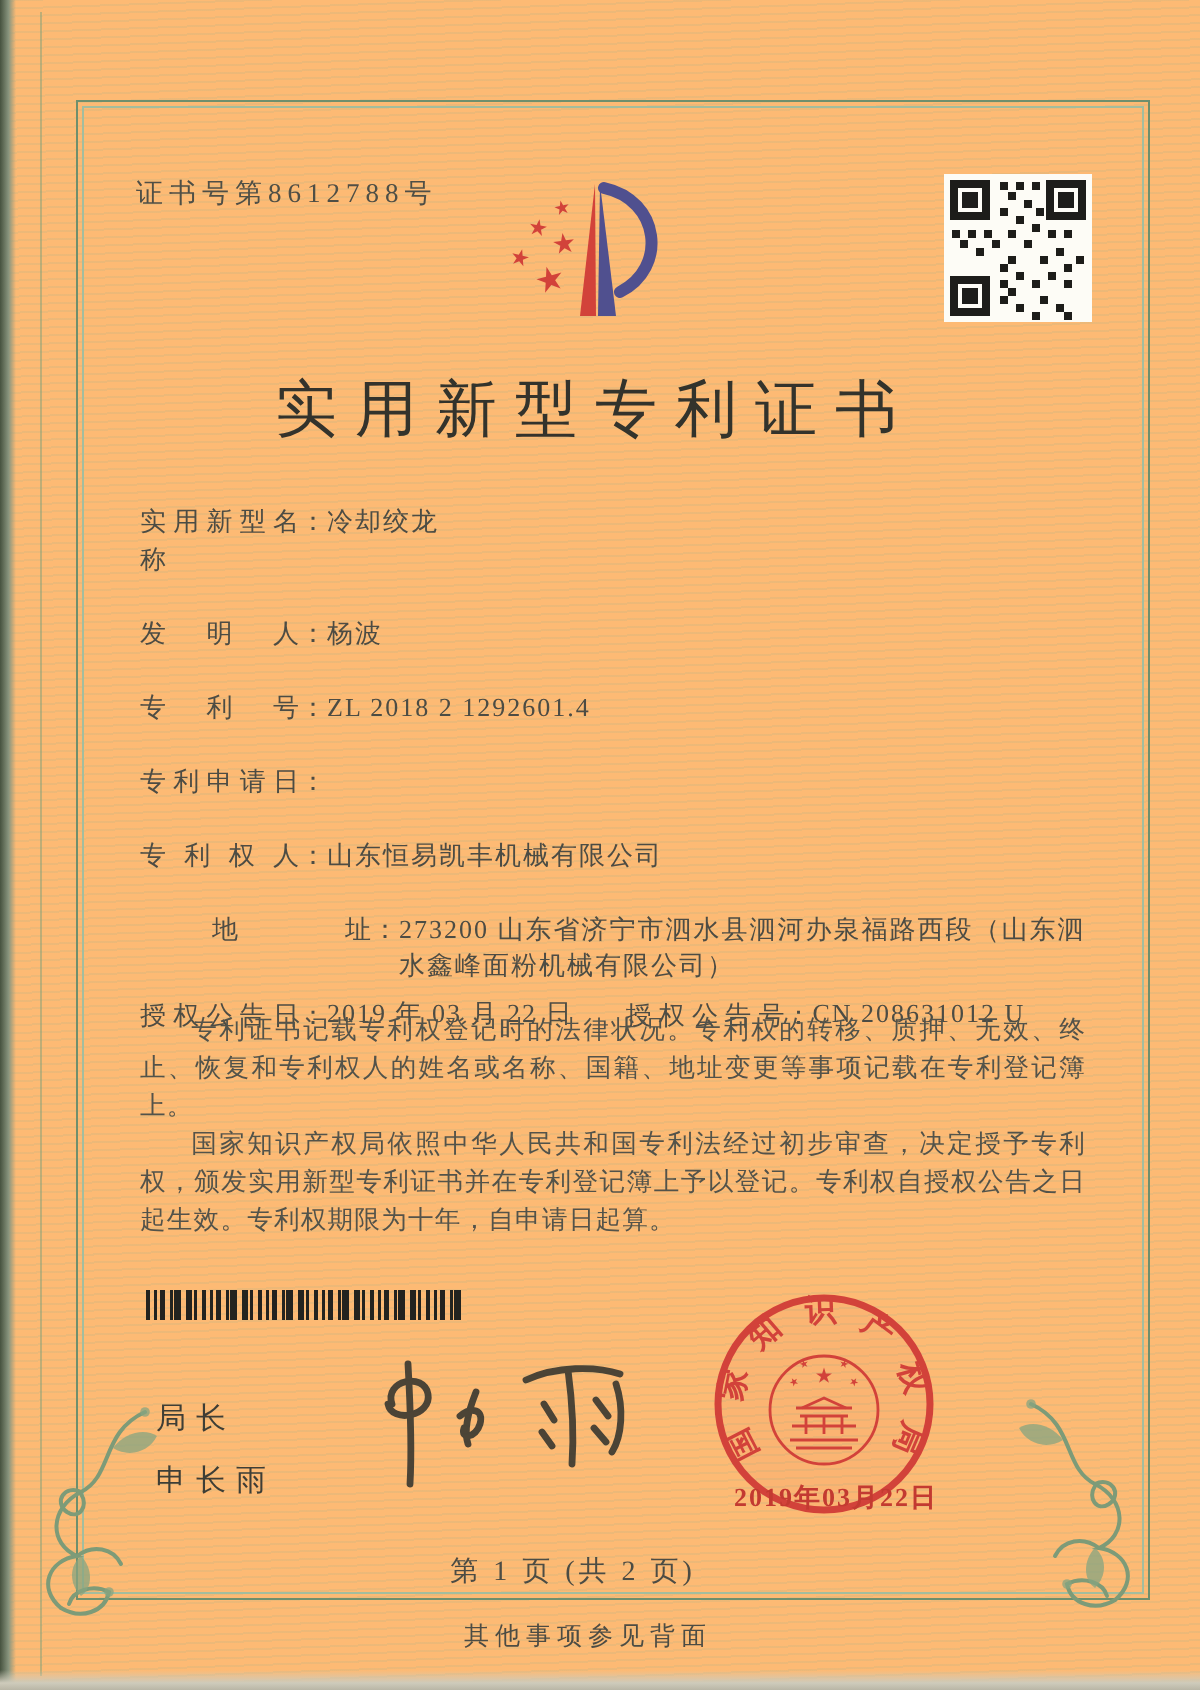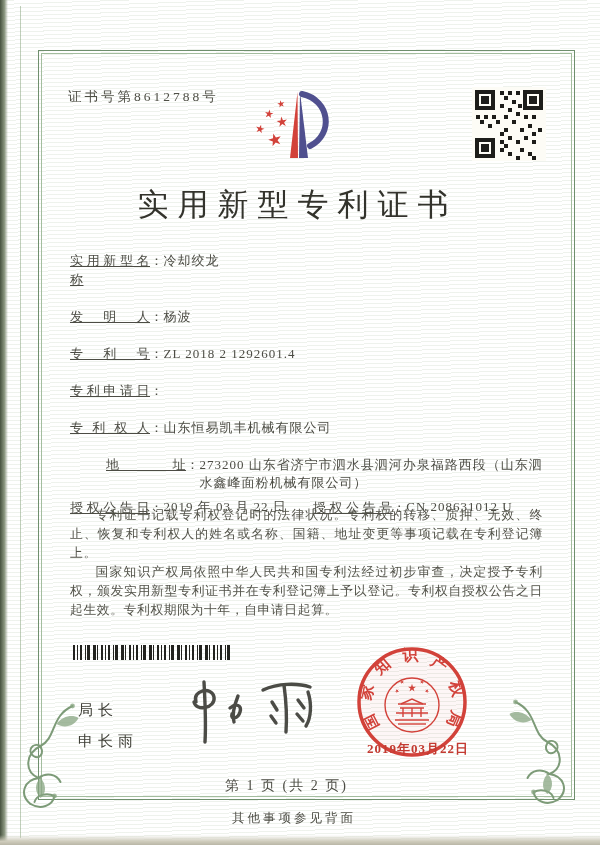--- a/index.html
+++ b/index.html
@@ -1,31 +1,31 @@
 <!DOCTYPE html>
 <html><head>
 <meta charset="utf-8">
 <style>
   html,body{margin:0;padding:0;background:#e7e4d6;}
-  .paper{position:relative;width:600px;height:845px;background:#ffffff;overflow:hidden;
+  .paper{position:relative;width:600px;height:845px;background:#fdba74;overflow:hidden;
          font-family:"Liberation Serif","DejaVu Serif",serif;color:#4c4c44;}
   .paper::before{content:"";position:absolute;inset:0;pointer-events:none;
          background:repeating-linear-gradient(178deg,rgba(150,175,140,.16) 0 1px,rgba(0,0,0,0) 1px 4px);}
   .abs{position:absolute;}
   .spine{left:0;top:0;width:8px;height:845px;background:linear-gradient(90deg,#46523f,#8a967f 55%,rgba(138,150,127,0));}
   .crease{left:20px;top:6px;height:832px;width:1px;background:rgba(130,160,120,.5);}
   .bottom-edge{left:0;right:0;bottom:0;height:10px;background:linear-gradient(180deg,rgba(0,0,0,0),#cecbbb 65%,#b9b6a6);}
   .frame{left:38px;top:50px;width:537px;height:750px;border:1.5px solid #6f8f6d;box-sizing:border-box;}
   .frame::before{content:"";position:absolute;inset:2px;border:1px solid #a3bd9e;}
   .cert-no{left:68px;top:88px;font-size:13.5px;letter-spacing:3px;color:#4f4f46;}
   .title{left:38px;width:519px;top:184px;text-align:center;font-size:31px;letter-spacing:9px;color:#33332c;}
   .fields{left:70px;top:251px;width:474px;font-size:13px;}
   .frow{display:flex;align-items:flex-start;line-height:19px;margin-bottom:18px;letter-spacing:.5px;}
   .frow.addr{margin-bottom:6px;margin-left:36px;}
-  .flabel{flex:0 0 auto;display:inline-block;width:80px;text-align:justify;text-align-last:justify;text-decoration:underline;}
+  .flabel{flex:0 0 auto;display:inline-block;width:80px;text-align:justify;text-align-last:justify;}
   .fcolon{flex:0 0 auto;}
   .fvalue{flex:1 1 auto;letter-spacing:1px;line-height:18px;padding-top:.5px;}
   .grant-pair{display:flex;}
   .grant-pair + .grant-pair{margin-left:26px;}
   .body-text{left:70px;top:506px;width:473px;font-size:12.8px;line-height:19px;
              color:#53534a;text-align:justify;letter-spacing:.6px;}
   .body-text p{margin:0;text-indent:2em;}
   .barcode{left:73px;top:645px;width:158px;height:15px;
      background:repeating-linear-gradient(90deg,#23231f 0 1.5px,rgba(0,0,0,0) 1.5px 4px),
                 repeating-linear-gradient(90deg,#23231f 0 2px,rgba(0,0,0,0) 2px 7px);}

